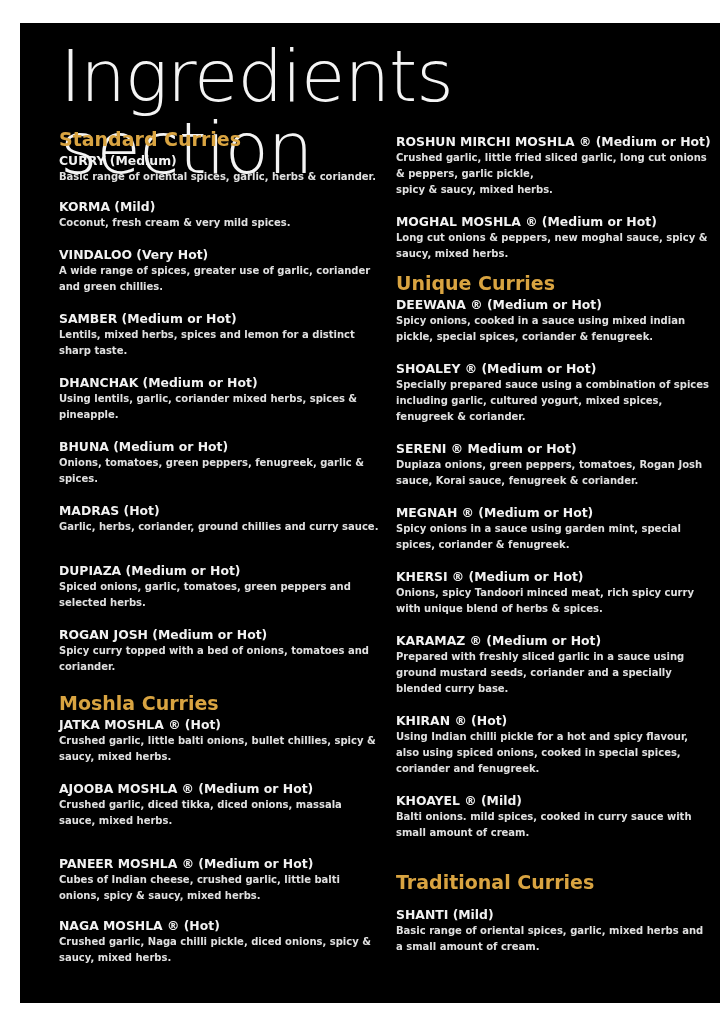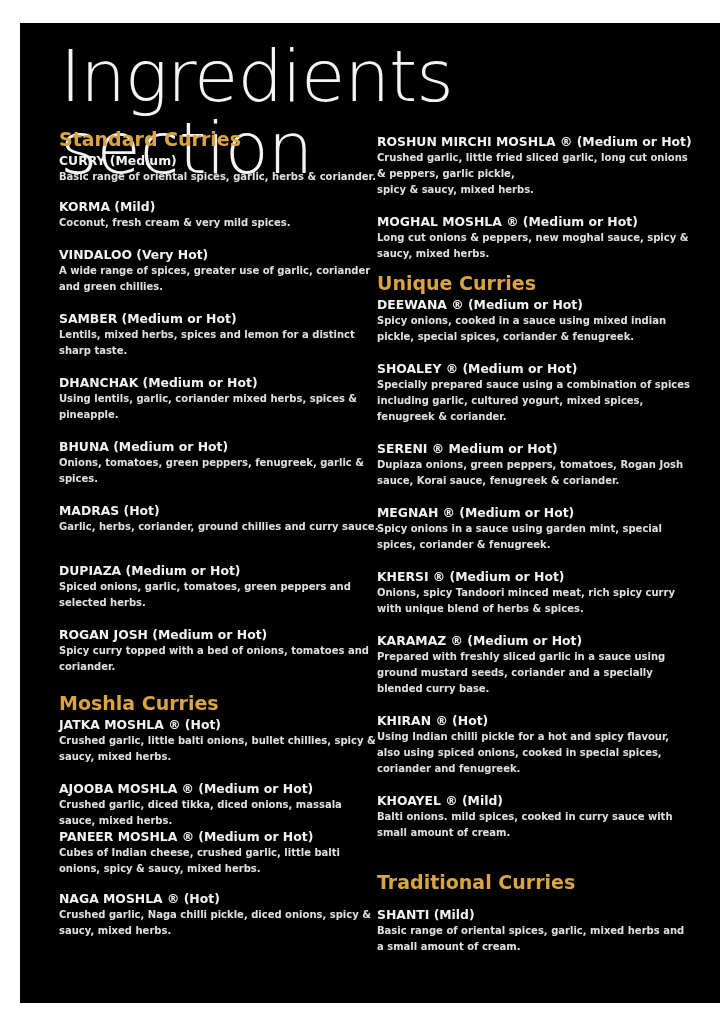--- a/index.html
+++ b/index.html
@@ -1,21 +1,21 @@
 <!DOCTYPE html>
 <html><head>
 <meta charset="utf-8">
 <style>
   html, body { margin:0; padding:0; background:#ffffff; }
   body { width:720px; height:1024px; position:relative; overflow:hidden; font-family:"DejaVu Sans", sans-serif; }
   .panel { position:absolute; left:20px; top:23px; width:700px; height:980px; background:#000000; }
   .title { position:absolute; left:60px; top:40px; font-family:"DejaVu Sans", sans-serif; font-weight:200; font-size:72px; letter-spacing:-1px; color:#f4f4f4; margin:0; line-height:72px; }
   .col { position:absolute; top:128px; width:320px; }
   .col.left { left:59px; }
-  .col.right { left:377px; width:315px; }
+  .col.right { left:396px; width:315px; }
   .section-heading { color:#d9a441; font-weight:bold; font-size:19px; line-height:22px; margin:0; white-space:nowrap; }
   .item { margin:0; }
   .item-name { color:#f2f2f2; font-weight:bold; font-size:12.4px; line-height:16px; white-space:nowrap; }
   .item-desc { color:#e0e0e0; font-size:10px; line-height:16px;font-weight:bold; }
 </style>
 </head>
 <body>
 
 <div class="panel"></div>
 
@@ -64,21 +64,21 @@
   <h2 class="section-heading" style="margin-top:17px">Moshla Curries</h2>
 
   <div class="item" style="margin-top:3px">
     <div class="item-name">JATKA MOSHLA ® (Hot)</div>
     <div class="item-desc">Crushed garlic, little balti onions, bullet chillies, spicy &amp; saucy, mixed herbs.</div>
   </div>
   <div class="item" style="margin-top:16px">
     <div class="item-name">AJOOBA MOSHLA ® (Medium or Hot)</div>
     <div class="item-desc">Crushed garlic, diced tikka, diced onions, massala sauce, mixed herbs.</div>
   </div>
-  <div class="item" style="margin-top:0">
+  <div class="item" style="margin-top:27px">
     <div class="item-name">PANEER MOSHLA ® (Medium or Hot)</div>
     <div class="item-desc">Cubes of Indian cheese, crushed garlic, little balti onions, spicy &amp; saucy, mixed herbs.</div>
   </div>
   <div class="item" style="margin-top:14px">
     <div class="item-name">NAGA MOSHLA ® (Hot)</div>
     <div class="item-desc">Crushed garlic, Naga chilli pickle, diced onions, spicy &amp; saucy, mixed herbs.</div>
   </div>
 </div>
 
 <div class="col right" style="top:134px">

